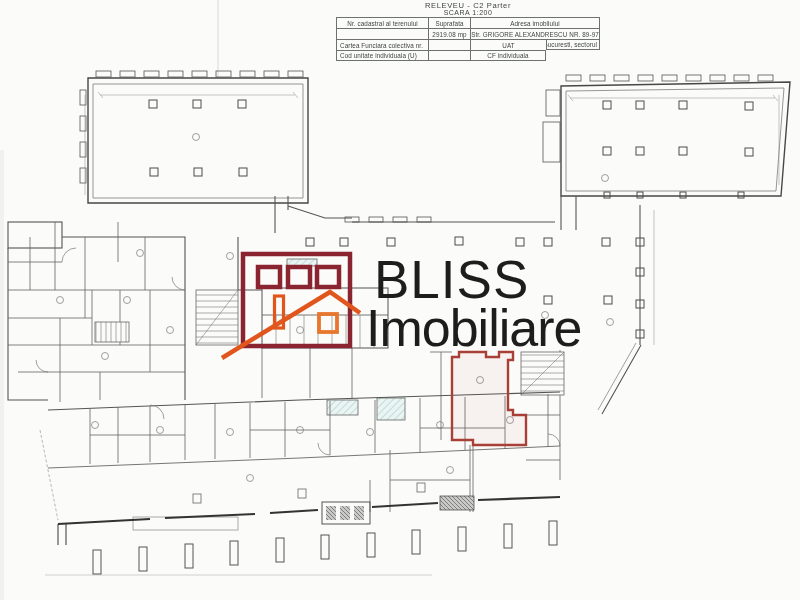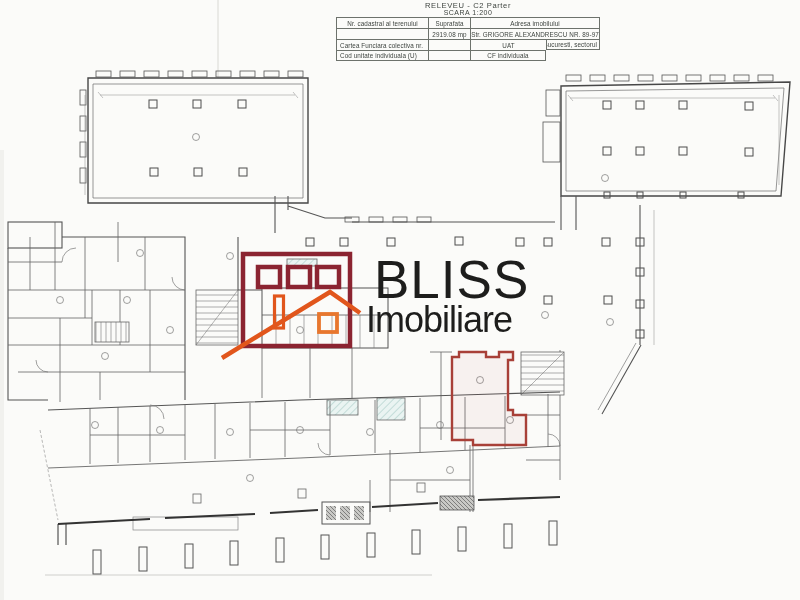--- a/index.html
+++ b/index.html
@@ -17,21 +17,21 @@
       font-size:6.3px;color:#3f4540;display:flex;align-items:center;justify-content:center;
       white-space:nowrap;overflow:hidden;letter-spacing:.1px;}
   .tc.rt{border-right:1px solid #6d726c;}
   .tc.bt{border-bottom:1px solid #6d726c;}
   .tc.lft{justify-content:flex-start;padding-left:3px;}
   .tc.span2{grid-column:3/5;}
   .tc.ghost{border:none;}
   
   .brand-b{position:absolute;left:374px;top:253px;font-size:53px;font-weight:300;
            color:#1d1d1c;letter-spacing:1px;line-height:1;}
-  .brand-i{position:absolute;left:366px;top:302px;font-size:36px;font-weight:300;
+  .brand-i{position:absolute;left:366px;top:302px;font-size:52px;font-weight:300;
            color:#1d1d1c;letter-spacing:-1px;line-height:1;}
 </style>
 </head>
 <body>
 
 <div class="page">
 
   <svg class="plan-svg" width="800" height="600" viewBox="0 0 800 600">
     <defs>
       <pattern id="hatchD" width="5" height="5" patternUnits="userSpaceOnUse" patternTransform="rotate(45)">

